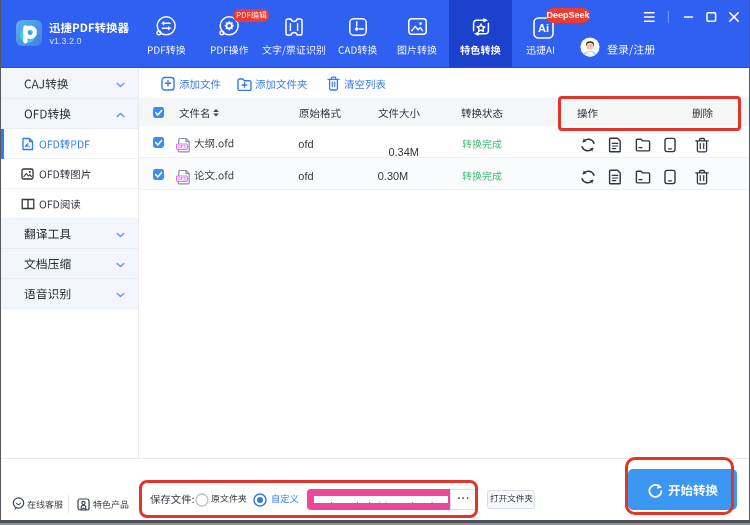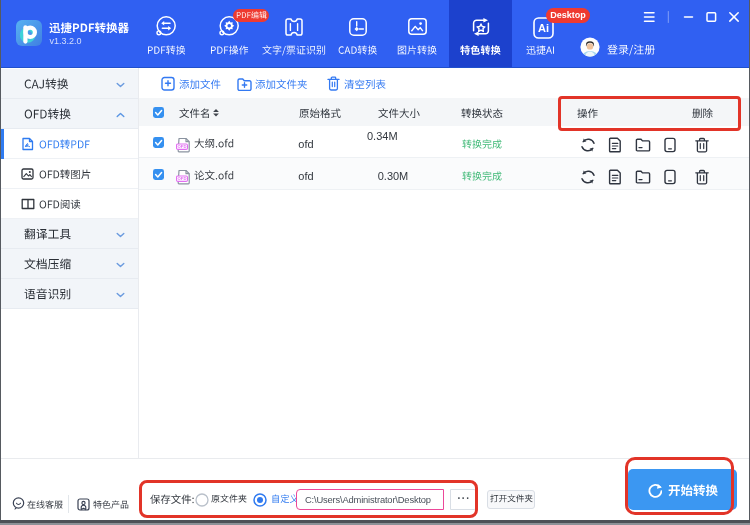--- a/index.html
+++ b/index.html
@@ -114,21 +114,21 @@
       <path d="M0.6 1.2C1.2 1.6 1.9 2.4 2.2 2.9L2.8 2.4C2.5 1.9 1.8 1.2 1.2 0.8ZM4.9 1.9V4.1H3.1V4.8H4.9V8.2H5.6V4.8H7.3V4.1H5.6V1.9ZM3.3 0.9V1.6H7.6C7.6 5.6 7.7 8.1 8.9 8.1C9.4 8.1 9.6 7.7 9.7 6.5C9.5 6.4 9.3 6.2 9.2 6C9.2 6.7 9.1 7.3 9 7.3C8.4 7.3 8.3 4.6 8.3 0.9ZM2.6 4.2H0.5V4.9H1.9V7.9C1.4 8.1 0.9 8.5 0.5 9L1 9.6C1.5 9 2.1 8.5 2.4 8.5C2.6 8.5 3 8.8 3.4 9C4 9.4 4.8 9.5 6 9.5C7 9.5 8.7 9.4 9.5 9.4C9.5 9.2 9.6 8.8 9.7 8.6C8.7 8.7 7.2 8.8 6 8.8C5 8.8 4.1 8.7 3.5 8.3C3.1 8.1 2.9 7.9 2.6 7.8Z M14.2 6.1C14 7.5 13.6 8.5 12.8 9.2C12.9 9.3 13.2 9.5 13.3 9.6C13.8 9.2 14.1 8.7 14.4 8C15.1 9.2 16.1 9.5 17.7 9.5H19.5C19.5 9.3 19.6 9 19.7 8.9C19.3 8.9 18 8.9 17.7 8.9C17.4 8.9 17.1 8.8 16.8 8.8V7.5H19.1V6.9H16.8V6H19V4.6H19.7V3.9H19V2.6H16.8V1.9H19.4V1.3H16.8V0.4H16.1V1.3H13.6V1.9H16.1V2.6H14V3.2H16.1V3.9H13.5V4.6H16.1V5.4H14V6H16.1V8.6C15.4 8.4 15 8 14.7 7.2C14.7 6.9 14.8 6.6 14.9 6.2ZM18.3 4.6V5.4H16.8V4.6ZM18.3 3.9H16.8V3.2H18.3ZM11.7 0.4V2.4H10.4V3.1H11.7V5.2L10.3 5.6L10.5 6.3L11.7 5.9V8.7C11.7 8.9 11.6 8.9 11.5 8.9C11.4 8.9 11 8.9 10.6 8.9C10.7 9.1 10.8 9.4 10.8 9.6C11.4 9.6 11.8 9.6 12 9.5C12.3 9.4 12.4 9.1 12.4 8.7V5.7L13.5 5.3L13.4 4.6L12.4 5V3.1H13.4V2.4H12.4V0.4Z M20 8.8H21L21.7 6.6H24.4L25.1 8.8H26L23.6 1.5H22.5ZM21.9 5.8 22.3 4.7C22.5 3.9 22.8 3.1 23 2.2H23C23.3 3.1 23.5 3.9 23.8 4.7L24.1 5.8Z M27.1 8.8H28V1.5H27.1Z" fill="#ffffff"></path>
     </svg>
   </div>
 <div style="position:absolute;left:232.8px;top:9px;width:36.5px;height:12.5px;background:#ee3a30;border-radius:6.5px"></div>
 <div style="position:absolute;left:235.5px;top:10.8px;">
     <svg width="31.0" height="9.2" viewBox="0 0 31.0 9.2" style="display:block">
       <path d="M0.8 7H1.5V4.7H2.5C3.8 4.7 4.7 4.1 4.7 2.9C4.7 1.6 3.8 1.2 2.5 1.2H0.8ZM1.5 4.1V1.8H2.4C3.4 1.8 3.9 2 3.9 2.9C3.9 3.7 3.4 4.1 2.4 4.1Z M5.9 7H7.4C9.1 7 10.1 5.9 10.1 4.1C10.1 2.2 9.1 1.2 7.3 1.2H5.9ZM6.6 6.4V1.8H7.3C8.7 1.8 9.3 2.6 9.3 4.1C9.3 5.6 8.7 6.4 7.3 6.4Z M11.4 7H12.1V4.4H14.4V3.8H12.1V1.8H14.8V1.2H11.4Z M15.3 6.6 15.4 7.2C16.1 6.9 16.9 6.6 17.8 6.2L17.6 5.7C16.8 6.1 15.9 6.4 15.3 6.6ZM15.5 3.7C15.6 3.6 15.8 3.6 16.6 3.4C16.3 4 16 4.4 15.9 4.5C15.7 4.8 15.5 5 15.3 5.1C15.4 5.2 15.5 5.5 15.5 5.6C15.7 5.5 15.9 5.4 17.7 5C17.7 4.9 17.6 4.7 17.7 4.5L16.3 4.8C16.9 4 17.4 3.2 17.9 2.3L17.4 2C17.3 2.3 17.1 2.6 16.9 2.9L16 3C16.5 2.3 17 1.4 17.3 0.5L16.7 0.3C16.4 1.3 15.9 2.3 15.7 2.6C15.6 2.9 15.4 3.1 15.3 3.1C15.4 3.3 15.4 3.5 15.5 3.7ZM20 4.2V5.4H19.3V4.2ZM20.4 4.2H21V5.4H20.4ZM18.8 3.7V7.6H19.3V5.9H20V7.4H20.4V5.9H21V7.4H21.4V5.9H22V7.1C22 7.2 21.9 7.2 21.9 7.2C21.8 7.2 21.7 7.2 21.5 7.2C21.6 7.3 21.6 7.5 21.6 7.6C21.9 7.6 22.1 7.6 22.2 7.5C22.4 7.5 22.4 7.3 22.4 7.1V3.7L22 3.7ZM21.4 4.2H22V5.4H21.4ZM19.8 0.4C20 0.7 20.1 0.9 20.2 1.2H18.3V2.9C18.3 4.2 18.2 5.9 17.5 7.2C17.6 7.3 17.9 7.4 18 7.5C18.7 6.2 18.8 4.4 18.8 3.1H22.3V1.2H20.8C20.7 0.9 20.6 0.6 20.4 0.3ZM18.8 1.7H21.8V2.6H18.8Z M27.4 1H29.5V1.8H27.4ZM26.8 0.6V2.3H30.1V0.6ZM23.6 4.4C23.7 4.3 23.9 4.3 24.2 4.3H24.9V5.4L23.3 5.7L23.4 6.3L24.9 6V7.6H25.5V5.9L26.4 5.7L26.4 5.2L25.5 5.3V4.3H26.2V3.7H25.5V2.5H24.9V3.7H24.2C24.4 3.2 24.6 2.5 24.8 1.8H26.3V1.3H25C25 1 25.1 0.7 25.1 0.4L24.6 0.3C24.5 0.6 24.4 1 24.4 1.3H23.4V1.8H24.2C24.1 2.5 23.9 3 23.8 3.2C23.7 3.6 23.6 3.8 23.4 3.9C23.5 4 23.6 4.3 23.6 4.4ZM29.5 3.3V4H27.5V3.3ZM26.2 6.4 26.3 7 29.5 6.7V7.7H30.1V6.7L30.7 6.6L30.7 6.1L30.1 6.2V3.3H30.6V2.8H26.4V3.3H26.9V6.4ZM29.5 4.4V5.1H27.5V4.4ZM29.5 5.6V6.2L27.5 6.4V5.6Z" fill="#ffffff"></path>
     </svg>
   </div>
 <div style="position:absolute;left:546px;top:8px;width:44px;height:14.5px;background:#ee3a30;border-radius:7.5px"></div>
-<div style="position:absolute;left:546px;top:8px;width:44px;height:14.5px;color:#fff;font:bold 9px 'Liberation Sans',sans-serif;text-align:center;line-height:14.5px">Desktop</div>
+<div style="position:absolute;left:546px;top:8px;width:44px;height:14.5px;color:#fff;font:bold 9px 'Liberation Sans',sans-serif;text-align:center;line-height:14.5px">DeepSeek</div>
 <div style="position:absolute;left:580px;top:37px">
     <svg width="20" height="20" viewBox="0 0 20 20" style="display:block">
 <defs>
         <clipPath id="av">
           <circle cx="10" cy="10" r="9.6"></circle>
         </clipPath>
       </defs>
 <circle cx="10" cy="10" r="9.6" fill="#fdfdfd"></circle>
 <g clip-path="url(#av)">
 <path d="M1.5 20.5 a8.5 6.5 0 0 1 17 0 z" fill="#a6d7ef"></path>
@@ -339,21 +339,21 @@
 <rect x="0.5" y="7" width="11" height="5.4" rx="1.4" fill="#fff" stroke="#e26ef2" stroke-width="1.1"></rect>
 <text x="6" y="11.3" text-anchor="middle" fill="#e26ef2" style="font:bold 4.2px 'Liberation Sans',sans-serif">OFD</text>
     </svg>
   </div>
 <div style="position:absolute;left:194.0px;top:137.8px;">
     <svg width="40.2" height="12.1" viewBox="0 0 40.2 12.1" style="display:block">
       <path d="M4.8 0.4C4.8 1.3 4.8 2.3 4.7 3.4H0.7V4.2H4.5C4.1 6.2 3.1 8.3 0.5 9.4C0.7 9.6 0.9 9.9 1.1 10.1C3.6 8.9 4.7 6.9 5.3 4.8C6.1 7.2 7.4 9.1 9.5 10.1C9.6 9.8 9.9 9.5 10.1 9.3C8 8.5 6.6 6.6 5.9 4.2H9.9V3.4H5.5C5.7 2.3 5.7 1.3 5.7 0.4Z M11 8.7 11.1 9.4C12.1 9.2 13.3 8.9 14.5 8.6L14.4 7.9C13.1 8.2 11.8 8.5 11 8.7ZM14.8 1V10.1H15.5V1.7H19.4V9C19.4 9.2 19.3 9.2 19.2 9.2C19 9.2 18.5 9.3 18 9.2C18.1 9.4 18.2 9.7 18.2 9.9C19 9.9 19.5 9.9 19.7 9.8C20 9.7 20.1 9.5 20.1 9V1ZM18.2 2.1C18 2.9 17.8 3.8 17.5 4.6C17.1 3.9 16.8 3.3 16.4 2.7L15.8 3C16.3 3.7 16.7 4.6 17.2 5.4C16.7 6.6 16.2 7.6 15.6 8.4C15.8 8.5 16.1 8.7 16.2 8.8C16.7 8.1 17.2 7.2 17.6 6.2C17.9 7 18.2 7.7 18.4 8.2L19 7.9C18.8 7.2 18.4 6.3 17.9 5.4C18.3 4.4 18.6 3.3 18.9 2.2ZM11.1 4.8C11.3 4.7 11.5 4.7 12.8 4.5C12.4 5.2 11.9 5.7 11.8 5.9C11.4 6.3 11.2 6.6 11 6.6C11.1 6.8 11.2 7.2 11.2 7.3C11.5 7.2 11.8 7.1 14.5 6.6C14.5 6.4 14.5 6.1 14.5 5.9L12.3 6.3C13.1 5.4 13.9 4.2 14.6 3L13.9 2.6C13.7 3 13.5 3.4 13.3 3.8L11.9 3.9C12.5 3 13.1 1.8 13.5 0.7L12.8 0.4C12.4 1.7 11.7 3 11.5 3.4C11.2 3.8 11.1 4 10.9 4.1C11 4.3 11.1 4.6 11.1 4.8Z M22.5 9.4C22.8 9.4 23.2 9.1 23.2 8.7C23.2 8.2 22.8 7.9 22.5 7.9C22.1 7.9 21.8 8.2 21.8 8.7C21.8 9.1 22.1 9.4 22.5 9.4Z M27.1 9.4C28.5 9.4 29.7 8.3 29.7 6.4C29.7 4.5 28.5 3.4 27.1 3.4C25.7 3.4 24.5 4.5 24.5 6.4C24.5 8.3 25.7 9.4 27.1 9.4ZM27.1 8.6C26.1 8.6 25.5 7.7 25.5 6.4C25.5 5.1 26.1 4.2 27.1 4.2C28.1 4.2 28.8 5.1 28.8 6.4C28.8 7.7 28.1 8.6 27.1 8.6Z M30.6 4.3H31.4V9.2H32.4V4.3H33.6V3.5H32.4V2.6C32.4 1.9 32.6 1.5 33.2 1.5C33.4 1.5 33.6 1.6 33.8 1.7L34 0.9C33.8 0.8 33.4 0.7 33.1 0.7C31.9 0.7 31.4 1.5 31.4 2.6V3.5L30.6 3.6Z M36.6 9.4C37.3 9.4 37.9 9 38.3 8.6H38.4L38.5 9.2H39.2V0.9H38.3V3.1L38.3 4.1C37.8 3.6 37.4 3.4 36.7 3.4C35.4 3.4 34.3 4.5 34.3 6.4C34.3 8.3 35.2 9.4 36.6 9.4ZM36.8 8.6C35.8 8.6 35.2 7.8 35.2 6.4C35.2 5.1 36 4.2 36.9 4.2C37.4 4.2 37.8 4.4 38.3 4.8V7.8C37.8 8.3 37.3 8.6 36.8 8.6Z" fill="#32373e"></path>
     </svg>
   </div>
 <div style="position:absolute;left:290px;top:136px;width:32px;height:16px;color:#32373e;font:11px 'Liberation Sans',sans-serif;text-align:center;line-height:16px">ofd</div>
-<div style="position:absolute;left:367px;top:128px;width:52px;height:16px;color:#32373e;font:11px 'Liberation Sans',sans-serif;text-align:left;line-height:16px">0.34M</div>
+<div style="position:absolute;left:367px;top:144px;width:52px;height:16px;color:#32373e;font:11px 'Liberation Sans',sans-serif;text-align:right;line-height:16px">0.34M</div>
 <div style="position:absolute;left:461.5px;top:138.6px;">
     <svg width="40.0" height="11.5" viewBox="0 0 40.0 11.5" style="display:block">
       <path d="M0.8 5.5C0.9 5.4 1.2 5.3 1.5 5.3H2.4V6.8L0.4 7.1L0.6 7.9L2.4 7.5V9.6H3.1V7.4L4.5 7.1L4.5 6.4L3.1 6.7V5.3H4.2V4.7H3.1V3.1H2.4V4.7H1.4C1.8 4 2.1 3.1 2.3 2.3H4.2V1.6H2.6C2.6 1.2 2.7 0.9 2.8 0.6L2.1 0.4C2 0.8 1.9 1.2 1.8 1.6H0.5V2.3H1.7C1.4 3.1 1.2 3.8 1.1 4C0.9 4.5 0.8 4.8 0.6 4.8C0.7 5 0.8 5.3 0.8 5.5ZM4.3 3.5V4.2H5.7C5.5 4.9 5.3 5.5 5.1 6H8C7.7 6.5 7.2 7.1 6.8 7.7C6.5 7.4 6.1 7.2 5.8 7L5.3 7.5C6.3 8.1 7.5 9 8.1 9.6L8.6 9C8.3 8.7 7.9 8.4 7.4 8C8 7.2 8.7 6.3 9.2 5.5L8.7 5.3L8.6 5.3H6.2L6.5 4.2H9.6V3.5H6.7L7 2.3H9.2V1.6H7.2L7.5 0.5L6.8 0.4L6.5 1.6H4.7V2.3H6.3L5.9 3.5Z M11.6 0.4V2.4H10.5V3.1H11.6V5.4C11.2 5.5 10.7 5.6 10.4 5.7L10.6 6.5L11.6 6.1V8.7C11.6 8.8 11.6 8.8 11.5 8.8C11.4 8.9 11 8.9 10.6 8.8C10.7 9.1 10.8 9.4 10.9 9.6C11.4 9.6 11.8 9.6 12.1 9.4C12.3 9.3 12.4 9.1 12.4 8.7V5.9L13.4 5.5L13.3 4.8L12.4 5.1V3.1H13.3V2.4H12.4V0.4ZM15.4 1.9H17.4C17.2 2.3 16.9 2.6 16.6 2.9H14.6C14.9 2.6 15.1 2.3 15.4 1.9ZM13.3 5.9V6.6H15.8C15.4 7.4 14.5 8.3 12.8 9.1C12.9 9.2 13.2 9.5 13.3 9.6C15 8.8 15.9 7.9 16.4 6.9C17 8.1 18 9.1 19.2 9.6C19.3 9.4 19.5 9.1 19.7 9C18.5 8.6 17.4 7.7 16.9 6.6H19.5V5.9H18.8V2.9H17.5C17.9 2.5 18.3 2 18.5 1.6L18 1.2L17.9 1.3H15.8C15.9 1 16 0.8 16.1 0.5L15.4 0.4C15 1.2 14.4 2.3 13.4 3.1C13.5 3.2 13.8 3.4 13.9 3.6L14.1 3.5V5.9ZM14.8 5.9V3.5H16.1V4.6C16.1 5 16.1 5.4 16 5.9ZM18.1 5.9H16.7C16.8 5.4 16.8 5 16.8 4.6V3.5H18.1Z M22.3 3.3V4H27.7V3.3ZM20.6 5.2V5.9H23.2C23.1 7.7 22.7 8.6 20.4 9C20.6 9.1 20.8 9.4 20.8 9.6C23.3 9.1 23.9 8 24 5.9H25.8V8.4C25.8 9.2 26 9.4 26.9 9.4C27.1 9.4 28.3 9.4 28.5 9.4C29.3 9.4 29.5 9.1 29.6 7.7C29.4 7.7 29.1 7.5 28.9 7.4C28.9 8.6 28.8 8.8 28.4 8.8C28.1 8.8 27.2 8.8 27 8.8C26.6 8.8 26.5 8.7 26.5 8.4V5.9H29.4V5.2ZM24.2 0.5C24.4 0.8 24.6 1.2 24.7 1.6H20.8V3.8H21.6V2.3H28.4V3.8H29.2V1.6H25.6C25.5 1.2 25.2 0.7 25 0.3Z M35.4 0.4C35.4 1 35.5 1.6 35.5 2.1H31.3V4.9C31.3 6.2 31.2 7.9 30.4 9.2C30.5 9.3 30.9 9.5 31 9.7C31.9 8.4 32.1 6.3 32.1 4.9V4.9H33.9C33.9 6.6 33.8 7.2 33.7 7.4C33.6 7.5 33.5 7.5 33.4 7.5C33.2 7.5 32.8 7.5 32.3 7.4C32.4 7.6 32.5 7.9 32.5 8.1C33 8.2 33.5 8.2 33.7 8.1C34 8.1 34.1 8 34.3 7.8C34.5 7.6 34.6 6.7 34.6 4.5C34.6 4.4 34.6 4.2 34.6 4.2H32.1V2.8H35.5C35.7 4.5 35.9 5.9 36.3 7.1C35.6 7.8 34.9 8.5 34 8.9C34.1 9.1 34.4 9.4 34.5 9.6C35.3 9.1 36 8.5 36.6 7.9C37 8.9 37.6 9.5 38.4 9.5C39.2 9.5 39.5 9 39.6 7.3C39.4 7.3 39.1 7.1 38.9 6.9C38.9 8.2 38.8 8.8 38.5 8.8C38 8.8 37.5 8.2 37.1 7.2C37.9 6.2 38.5 5.1 38.9 3.8L38.1 3.6C37.8 4.6 37.4 5.5 36.9 6.3C36.6 5.4 36.4 4.2 36.3 2.8H39.5V2.1H36.3C36.2 1.6 36.2 1 36.2 0.4ZM36.7 0.9C37.4 1.2 38.1 1.7 38.5 2.1L39 1.6C38.6 1.2 37.8 0.8 37.2 0.4Z" fill="#3cb874"></path>
     </svg>
   </div>
 <div style="position:absolute;left:580px;top:136.6px">
     <svg width="16" height="16" viewBox="0 0 16 16" style="display:block">
       <g fill="none" stroke="#2f3540" stroke-width="1.5" stroke-linecap="round">
 <path d="M14 6.2 A6.3 6.3 0 0 0 3.2 4.6"></path>
         <path d="M2 9.8 A6.3 6.3 0 0 0 12.8 11.4"></path>
@@ -493,21 +493,21 @@
     <svg width="14" height="14" viewBox="0 0 14 14" style="display:block">
       <circle cx="7" cy="7" r="6" fill="#fff" stroke="#2f7af0" stroke-width="1.5"></circle>
 <circle cx="7" cy="7" r="3" fill="#2f7af0"></circle>
     </svg>
   </div>
 <div style="position:absolute;left:271.0px;top:494.2px;">
     <svg width="27.9" height="10.7" viewBox="0 0 27.9 10.7" style="display:block">
       <path d="M2.2 4.4H7.2V5.7H2.2ZM2.2 3.7V2.3H7.2V3.7ZM2.2 6.4H7.2V7.8H2.2ZM4.2 0.4C4.2 0.7 4 1.2 3.9 1.6H1.5V8.9H2.2V8.4H7.2V8.9H7.9V1.6H4.6C4.7 1.3 4.9 0.9 5 0.5Z M11.4 4.7C11.2 6.4 10.7 7.7 9.6 8.5C9.8 8.6 10.1 8.8 10.2 9C10.8 8.4 11.3 7.7 11.6 6.8C12.5 8.5 13.8 8.8 15.8 8.8H18C18 8.6 18.1 8.2 18.2 8.1C17.8 8.1 16.2 8.1 15.8 8.1C15.3 8.1 14.8 8.1 14.3 8V6.1H17.1V5.4H14.3V3.9H16.7V3.2H11.3V3.9H13.6V7.8C12.8 7.5 12.2 6.9 11.9 6C12 5.6 12 5.2 12.1 4.7ZM13.3 0.5C13.4 0.8 13.6 1.1 13.7 1.4H10.1V3.5H10.8V2.1H17.1V3.5H17.8V1.4H14.5C14.4 1.1 14.2 0.7 14 0.3Z M22.4 0.6C22.8 1.3 23.2 2.2 23.4 2.8L24 2.6C23.8 2 23.4 1 23 0.3ZM26 1.1C25.4 2.8 24.5 4.4 23.3 5.7C22.1 4.5 21.2 3 20.6 1.4L19.9 1.6C20.6 3.4 21.6 4.9 22.8 6.2C21.7 7.1 20.5 7.8 18.9 8.3C19.1 8.5 19.2 8.7 19.3 8.9C20.9 8.4 22.2 7.6 23.3 6.7C24.3 7.7 25.6 8.4 27.1 8.9C27.2 8.7 27.4 8.4 27.5 8.3C26.1 7.9 24.8 7.1 23.8 6.2C25.1 4.8 26 3.2 26.7 1.3Z" fill="#2f7af0"></path>
     </svg>
   </div>
-<div style="position:absolute;left:296px;top:488.5px;width:148px;height:21px;background:#fff;border:1px solid #ec4899;border-radius:4px 0 0 4px;box-sizing:border-box;color:#49505a;font:9.4px/19px 'Liberation Sans',sans-serif;letter-spacing:-.18px;padding-left:8px;overflow:hidden">C:\Users\Administrator\Desktop</div>
+<div style="position:absolute;left:307px;top:488.5px;width:148px;height:21px;background:#fff;border:7px solid #ec4899;border-radius:4px 0 0 4px;box-sizing:border-box;color:#49505a;font:9.4px/19px 'Liberation Sans',sans-serif;letter-spacing:-.18px;padding-left:8px;overflow:hidden">C:\Users\Administrator\Desktop</div>
 <div style="position:absolute;left:450px;top:488.5px;width:28px;height:21px;background:#fff;border:1px solid #d9dee5;border-radius:0 4px 4px 0;box-sizing:border-box;color:#454b53;font:bold 10px/17.5px 'Liberation Sans',sans-serif;text-align:center;letter-spacing:1px">···</div>
 <div style="position:absolute;left:487px;top:489.5px;width:48px;height:19px;background:#f7f8fa;border:1px solid #d9dee5;border-radius:3px;box-sizing:border-box"></div>
 <div style="position:absolute;left:489.5px;top:494.1px;">
     <svg width="43.0" height="9.9" viewBox="0 0 43.0 9.9" style="display:block">
       <path d="M1.7 0.3V2.1H0.4V2.7H1.7V4.5C1.2 4.7 0.7 4.8 0.3 4.9L0.5 5.5L1.7 5.2V7.4C1.7 7.5 1.7 7.6 1.5 7.6C1.4 7.6 1 7.6 0.6 7.6C0.7 7.7 0.8 8 0.9 8.2C1.5 8.2 1.8 8.2 2 8C2.3 7.9 2.3 7.8 2.3 7.4V5L3.6 4.6L3.6 4L2.3 4.4V2.7H3.5V2.1H2.3V0.3ZM3.6 1.1V1.7H6V7.3C6 7.5 6 7.5 5.8 7.5C5.6 7.5 5 7.5 4.4 7.5C4.5 7.7 4.6 8 4.6 8.2C5.5 8.2 6 8.2 6.3 8.1C6.6 8 6.7 7.7 6.7 7.3V1.7H8.3V1.1Z M14.2 1.5V4H11.8V3.6V1.5ZM9 4V4.6H11.1C11 5.8 10.5 6.9 9.1 7.8C9.2 7.9 9.5 8.1 9.6 8.3C11.2 7.3 11.6 5.9 11.7 4.6H14.2V8.3H14.8V4.6H16.8V4H14.8V1.5H16.5V0.9H9.4V1.5H11.1V3.6L11.1 4Z M20.8 0.5C21.1 0.9 21.4 1.5 21.5 1.8L22.2 1.6C22.1 1.3 21.8 0.7 21.5 0.3ZM17.6 1.9V2.5H19C19.5 3.8 20.2 4.9 21 5.8C20.1 6.6 18.9 7.2 17.5 7.6C17.6 7.8 17.8 8.1 17.9 8.2C19.3 7.8 20.5 7.2 21.5 6.3C22.5 7.2 23.7 7.8 25.1 8.2C25.2 8 25.4 7.7 25.5 7.6C24.1 7.3 23 6.6 22 5.8C22.9 5 23.5 3.9 24 2.5H25.4V1.9ZM21.5 5.4C20.7 4.6 20.1 3.6 19.6 2.5H23.3C22.9 3.7 22.3 4.6 21.5 5.4Z M28.5 4.6V5.3H31V8.3H31.6V5.3H34V4.6H31.6V2.7H33.6V2.1H31.6V0.4H31V2.1H29.8C30 1.7 30 1.3 30.1 0.9L29.5 0.8C29.3 1.9 29 3 28.5 3.7C28.6 3.8 28.9 4 29 4.1C29.2 3.7 29.5 3.2 29.6 2.7H31V4.6ZM28.1 0.4C27.6 1.7 26.9 3 26.1 3.8C26.2 4 26.4 4.3 26.4 4.4C26.7 4.2 27 3.8 27.2 3.4V8.2H27.9V2.4C28.2 1.8 28.5 1.2 28.7 0.6Z M35.9 2.6C36.2 3.2 36.5 3.9 36.6 4.3L37.2 4.1C37.1 3.7 36.8 3 36.5 2.5ZM40.7 2.5C40.5 3 40.1 3.7 39.8 4.2L40.3 4.3C40.7 3.9 41.1 3.2 41.4 2.6ZM38.4 0.4V1.6H35.2V2.3H38.4C38.4 3.1 38.3 3.8 38.2 4.4H34.9V5.1H38C37.6 6.3 36.7 7.2 34.8 7.7C34.9 7.8 35.1 8.1 35.2 8.3C37.3 7.7 38.2 6.6 38.7 5.2C39.4 6.7 40.5 7.7 42.2 8.2C42.3 8 42.5 7.8 42.6 7.6C41 7.3 39.9 6.3 39.3 5.1H42.5V4.4H38.9C39 3.8 39 3.1 39.1 2.3H42.2V1.6H39.1L39.1 0.4Z" fill="#32373e"></path>
     </svg>
   </div>
 <div style="position:absolute;left:628px;top:469px;width:108.5px;height:41px;background:#3b97f2;border-radius:5px"></div>
 <div style="position:absolute;left:646px;top:482.5px">
     <svg width="16" height="16" viewBox="0 0 16 16" style="display:block">

